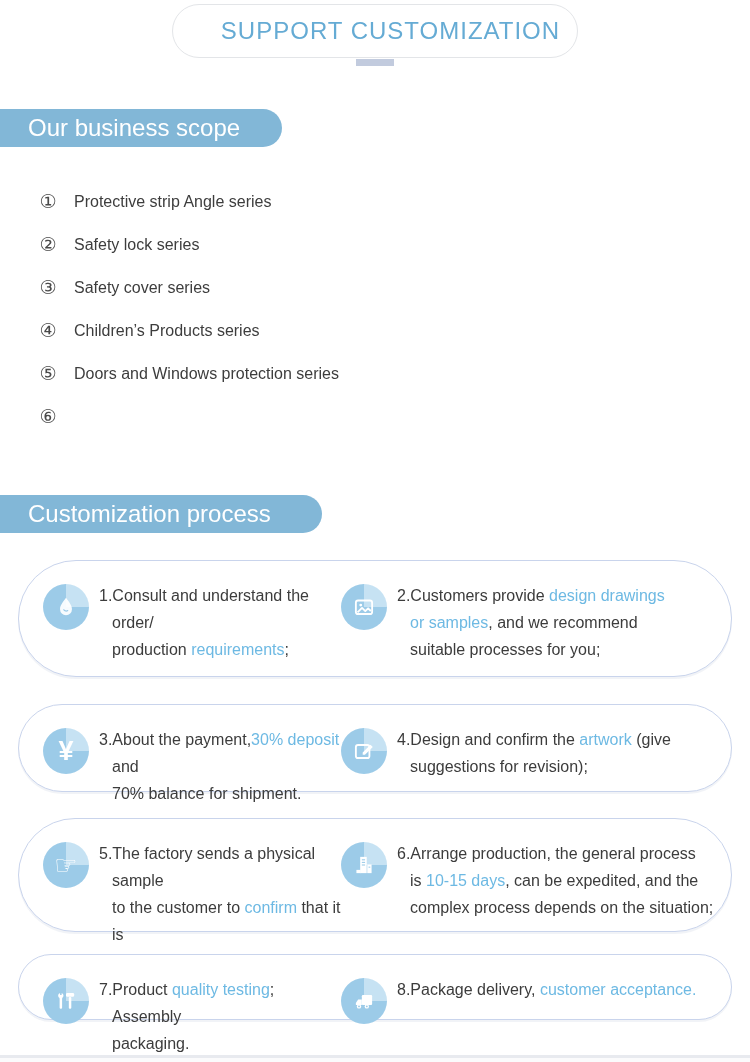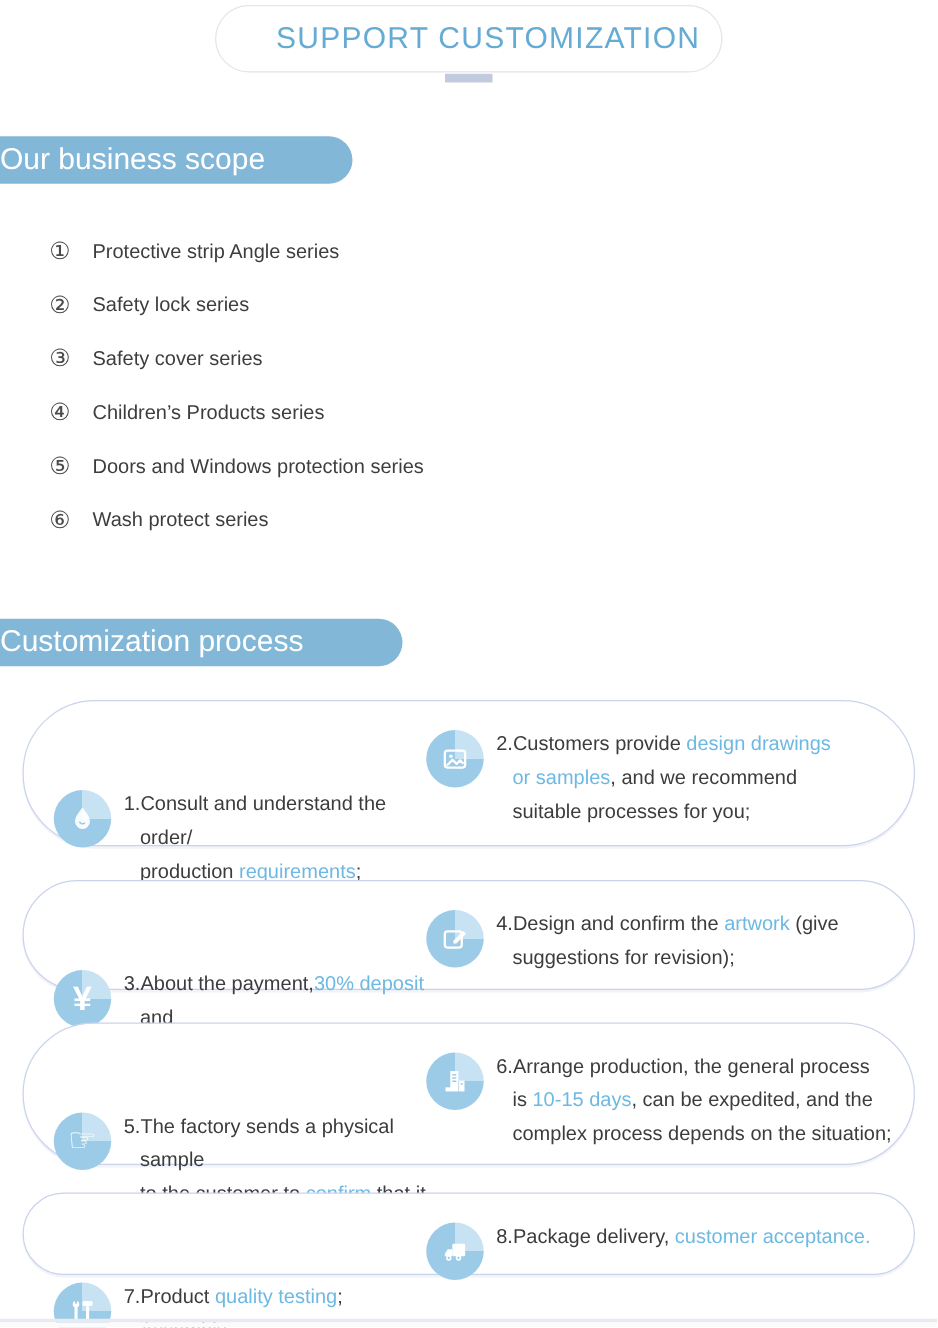--- a/index.html
+++ b/index.html
@@ -10,41 +10,41 @@
   .pill{position:absolute;top:4px;left:50%;transform:translateX(-50%);
         width:404px;height:52px;border:1px solid #e3e5e8;border-radius:27px;
         display:flex;align-items:center;justify-content:center;}
   .pill-text{font-size:24px;letter-spacing:1px;color:#65abd4;font-weight:400;margin-left:31px;}
   .pill-underline{position:absolute;top:59px;left:50%;transform:translateX(-50%);
         width:38px;height:7px;background:#c2cbde;}
 
   
   .banner{position:absolute;left:0;height:38px;background:#82b7d7;color:#fff;
         border-radius:0 19px 19px 0;display:flex;align-items:center;
-        font-size:24px;box-sizing:border-box;}
+        font-size:24px;padding-left:28px;box-sizing:border-box;}
   .banner1{top:109px;width:282px;}
   .banner2{top:495px;width:322px;}
 
   
   .scope-list{position:absolute;top:180px;left:36px;width:600px;}
   .scope-item{display:flex;align-items:center;height:43px;}
   .scope-num{font-size:19px;color:#4a4a4a;width:24px;text-align:center;margin-right:14px;}
   .scope-label{font-size:16px;color:#3d3d3d;}
 
   
   .proc-row{position:absolute;left:18px;width:714px;background:#fff;
         border:1px solid #c9d4ec;box-sizing:border-box;display:flex;
         box-shadow:0 2px 0 rgba(180,190,210,0.18);}
   .row1{top:560px;height:117px;border-radius:58px;padding-top:21px;}
   .row2{top:704px;height:88px;border-radius:44px;padding-top:21px;}
   .row3{top:818px;height:114px;border-radius:57px;padding-top:21px;}
   .row4{top:954px;height:66px;border-radius:46px;padding-top:21px;}
 
   .step{display:flex;align-items:flex-start;box-sizing:border-box;}
-  .step-left{width:322px;padding-left:24px;margin-top:48px;}
+  .step-left{width:322px;padding-left:24px;}
   .step-right{flex:1;padding-right:8px;}
 
   .icon-circle{flex:0 0 46px;width:46px;height:46px;border-radius:50%;margin-top:2px;
         background:conic-gradient(from 0deg at 50% 50%, #c6e2f3 0 25%, #9ccbe8 25% 100%);
         display:flex;align-items:center;justify-content:center;}
   .icon-circle svg{display:block;}
   .icon-glyph{color:#fff;font-size:26px;line-height:1;font-family:"DejaVu Sans",sans-serif;}
   .icon-glyph.yen{font-size:27px;font-weight:700;font-family:"Liberation Sans",sans-serif;}
 
   .step-text{margin:0 0 0 10px;font-size:16px;line-height:27px;color:#3c3c3c;
@@ -84,21 +84,20 @@
     <div class="scope-item">
       <span class="scope-num">④</span>
       <span class="scope-label">Children’s Products series</span>
     </div>
     <div class="scope-item">
       <span class="scope-num">⑤</span>
       <span class="scope-label">Doors and Windows protection series</span>
     </div>
     <div class="scope-item">
       <span class="scope-num">⑥</span>
-      <span class="scope-label">Wash protect series</span>
     </div>
   </div>
 
   <div class="banner banner2">
     <span>Customization process</span>
   </div>
 
   <div class="proc-row row1">
     <div class="step step-left">
       <div class="icon-circle">

